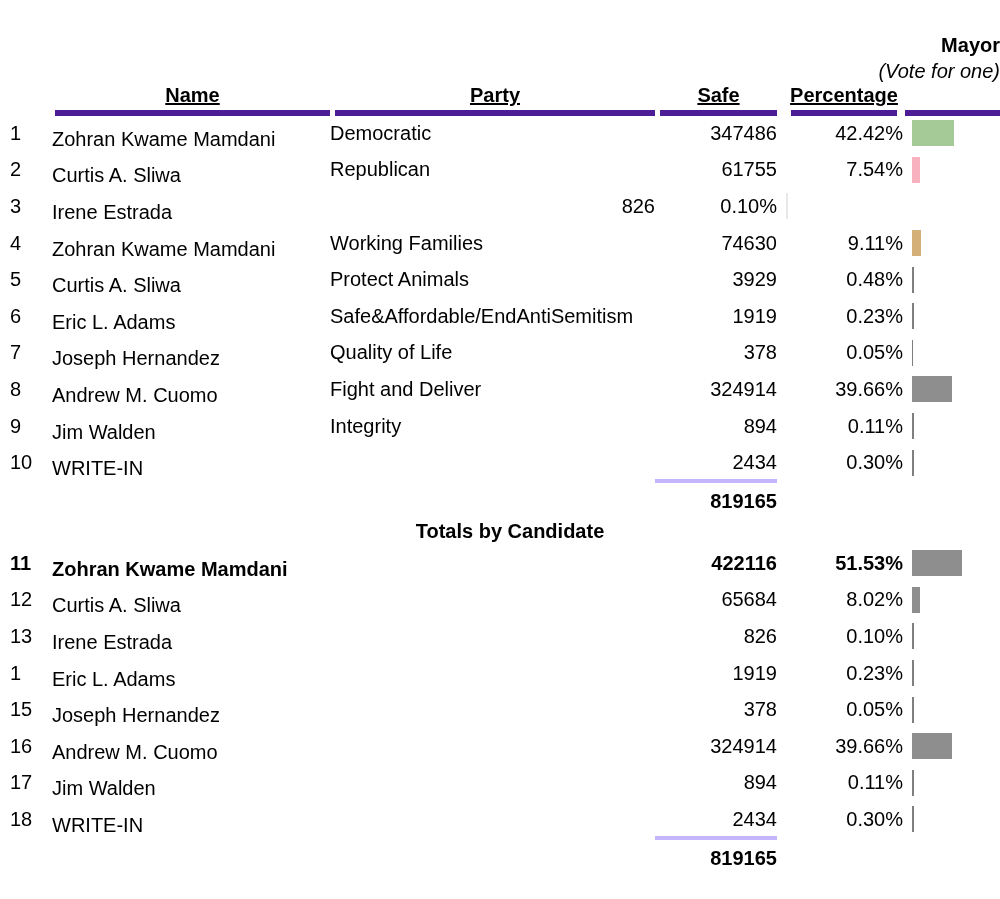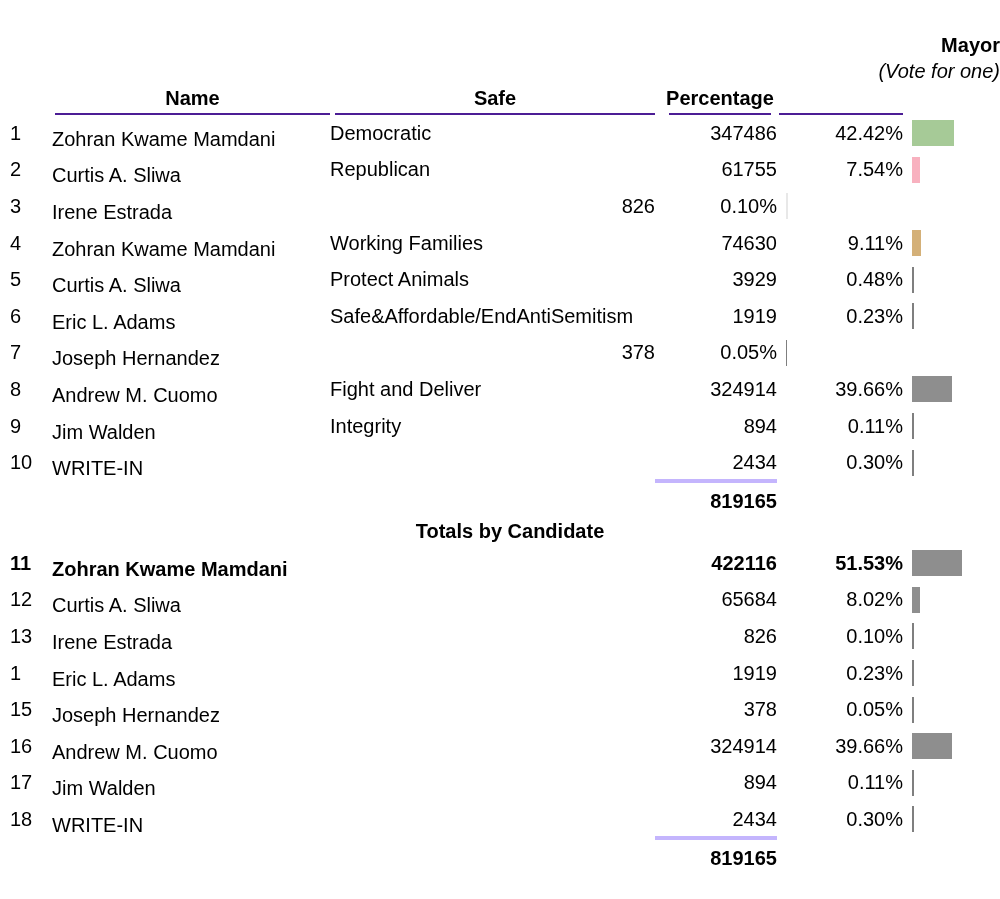--- a/index.html
+++ b/index.html
@@ -36,28 +36,29 @@
     grid-template-columns: 52px 278px 325px 122px 126px 97px;
     align-items: center;
     font-size: 20px;
     white-space: nowrap;
   }
   .header-row {
     height: 31px;
     align-items: end;
   }
   .hc {
-    border-bottom: 2px solid #4c1d95;
+    border-bottom: 6px solid #4c1d95;
     text-align: right;
     font-weight: bold;
     padding-bottom: 3px;
     height: 100%;
     display: flex;
     align-items: flex-end;
     justify-content: center;
+    text-decoration: underline;
   }
   .hc-name   { margin-left: 3px; }
   .hc-party  { margin-left: 5px; }
   .hc-votes  { margin-left: 5px; }
   .hc-pct    { margin-left: 14px; margin-right: 6px; }
   .hc-bar    { margin-left: 2px; }
   .data-row { height: 36.6px; }
   .c-num   { padding-left: 10px; }
   .c-name  { overflow: visible; margin-top: 12px; }
   .c-party { overflow: visible; }
@@ -90,20 +91,21 @@
 <div class="page">
 
   <div class="title-block">
     <div class="contest-title">Mayor</div>
     <div class="contest-subtitle">(Vote for one)</div>
   </div>
 
   <div class="grid header-row">
     <div class="c-num"></div>
     <div class="hc hc-name">Name</div>
+    <div class="hc hc-party">Party</div>
     <div class="hc hc-votes">Safe</div>
     <div class="hc hc-pct">Percentage</div>
     <div class="hc hc-bar"></div>
   </div>
 
   <div id="rows-section1">
   <div class="grid data-row">
     <div class="c-num">1</div>
     <div class="c-name">Zohran Kwame Mamdani</div>
     <div class="c-party">Democratic</div>
@@ -164,20 +166,21 @@
     <div class="c-votes">1919</div>
     <div class="c-pct">0.23%</div>
     <div class="c-bar">
       <div class="bar" style="width: 2px; background: rgb(127, 127, 127);"></div>
     </div>
   </div>
 
   <div class="grid data-row">
     <div class="c-num">7</div>
     <div class="c-name">Joseph Hernandez</div>
+    <div class="c-party">Quality of Life</div>
     <div class="c-votes">378</div>
     <div class="c-pct">0.05%</div>
     <div class="c-bar">
       <div class="bar" style="width: 1px; background: rgb(127, 127, 127);"></div>
     </div>
   </div>
 
   <div class="grid data-row">
     <div class="c-num">8</div>
     <div class="c-name">Andrew M. Cuomo</div>

